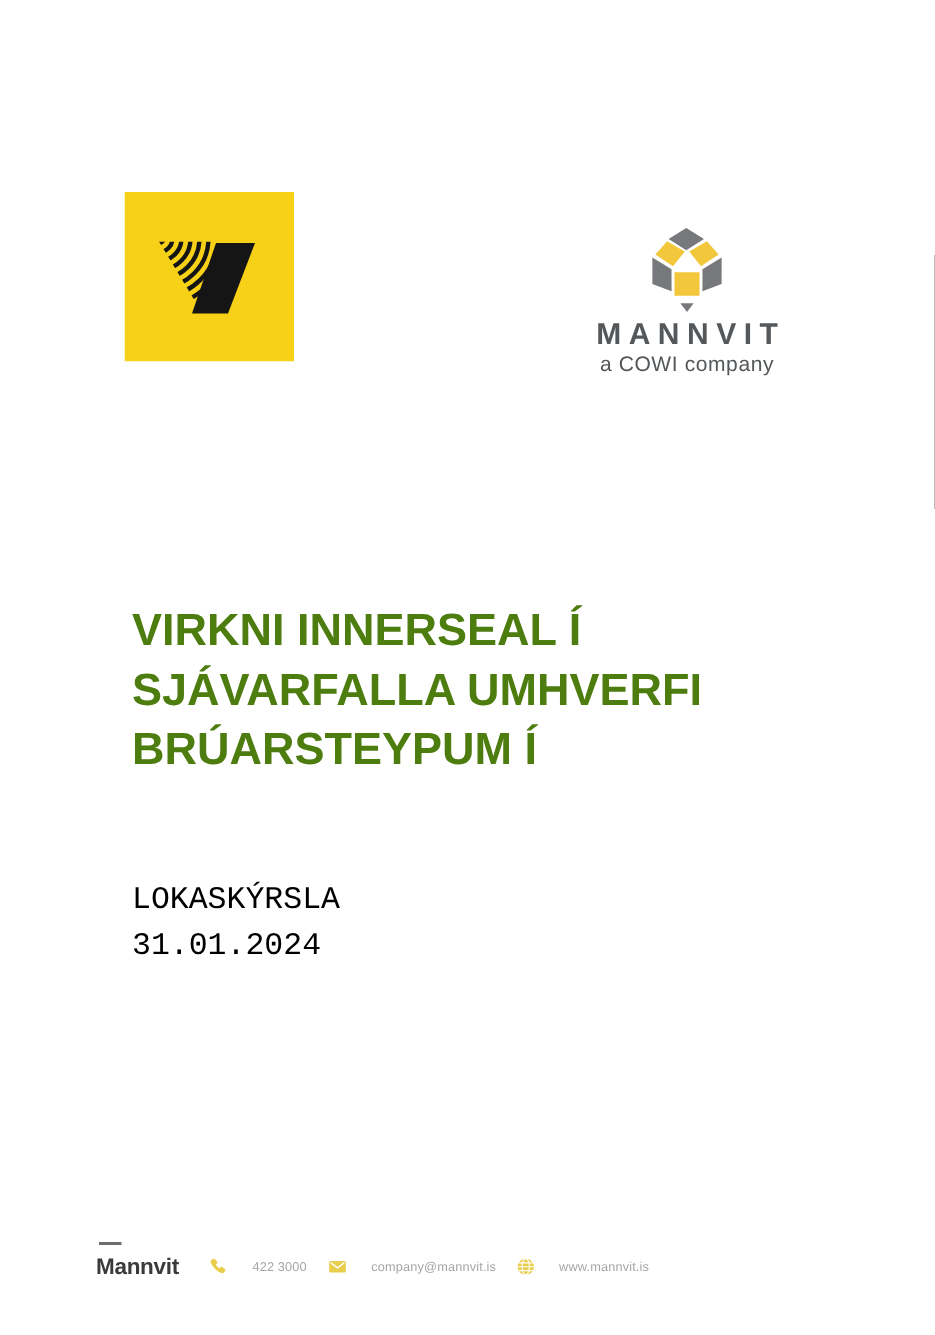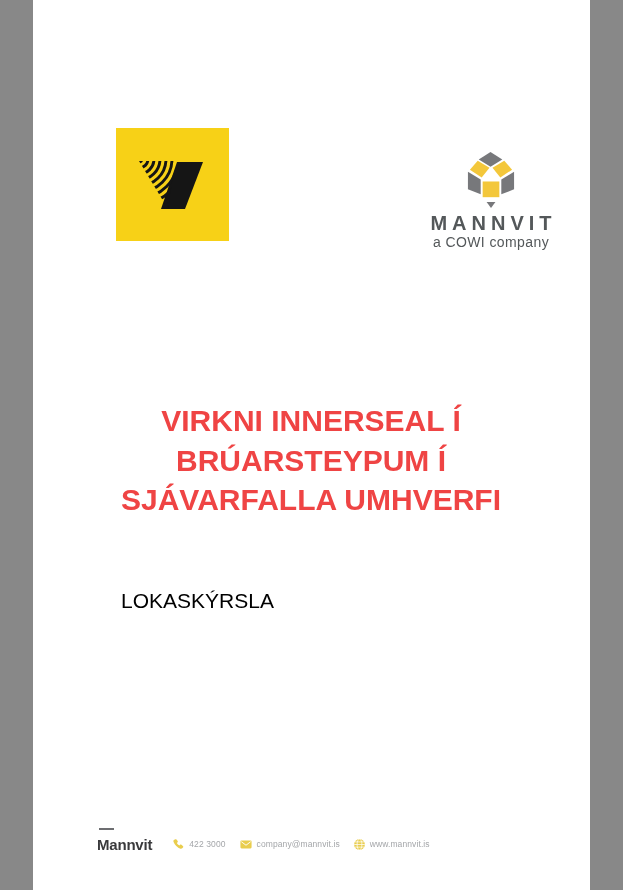--- a/index.html
+++ b/index.html
@@ -1,48 +1,48 @@
 <!DOCTYPE html>
 <html style="--veg-yellow: #F7D117; --veg-mark: #151515; --mv-gray: #54585A; --facet-yellow: #F3C73B; --facet-gray: #77787B; --footer-icon-yellow: #E9CD4D; --footer-text-gray: #A4A6A9; --brand-dark: #3A3A3C;"><head>
 <meta charset="utf-8">
 <style>
   html,body{margin:0;padding:0;background:#888;}
   .page{
-    position:relative;width:557px;height:890px;background:#ffffff;
+    position:relative;width:623px;height:890px;background:#ffffff;
     font-family:"Liberation Sans",sans-serif;overflow:hidden;margin:0 auto;
   }
   
   .veg-logo{position:absolute;left:83px;top:128px;width:113px;height:113px;}
   
   .mv-logo{position:absolute;left:390px;top:151px;width:136px;text-align:center;}
   .mv-cube{display:block;margin:0 auto;}
   .mv-wordmark{
     margin-top:1px;font-size:20px;font-weight:600;color:var(--mv-gray,#54585A);
     letter-spacing:5px;text-indent:5px;line-height:24px;white-space:nowrap;
   }
   .mv-tagline{
     margin-top:2px;font-size:14px;color:var(--mv-gray,#54585A);
     letter-spacing:.4px;line-height:11px;
   }
   
   .title{
     position:absolute;left:88px;top:401px;font-size:30px;font-weight:bold;
-    color:#ef4444;line-height:39.5px;white-space:nowrap;text-align:center;
+    color:#4d7c0f;line-height:39.5px;white-space:nowrap;
   }
   .subtitle{
     position:absolute;left:88px;top:585px;font-size:21px;color:#000;
-    line-height:31px;white-space:nowrap;
+    line-height:31px;white-space:nowrap;font-family:Liberation Mono, monospace;
   }
   
   .footer{position:absolute;left:64px;top:828px;display:flex;align-items:flex-end;gap:20px;}
   .brand{display:flex;flex-direction:column;}
   .brand-dash{width:15px;height:2px;background:#6D6E71;margin:0 0 7px 2px;}
   .brand-name{font-size:15px;font-weight:bold;color:var(--brand-dark,#3A3A3C);letter-spacing:-.2px;line-height:15px;}
   .contacts{display:flex;align-items:flex-end;gap:13px;margin-bottom:1px;}
-  .contact{display:flex;align-items:flex-start;gap:4px;}
+  .contact{display:flex;align-items:flex-start;gap:16px;}
   .contact svg{display:block;}
   .contact span{font-size:8.5px;color:var(--footer-text-gray,#A4A6A9);letter-spacing:.1px;line-height:13px;}
 </style>
 </head>
 <body>
 
 <div class="page">
 
   <div class="veg-logo">
     <svg width="113" height="113" viewBox="0 0 113 113">
@@ -77,26 +77,27 @@
       <polygon points="51,21 38,29 38,44 51,39" fill="var(--facet-gray,#77787B)"></polygon>
       <polygon points="19,31 36,31 36,47 19,47" fill="var(--facet-yellow,#F3C73B)"></polygon>
       <polygon points="23,52 32,52 27.5,58" fill="var(--facet-gray,#77787B)"></polygon>
     </svg>
     <div class="mv-wordmark">MANNVIT</div>
     <div class="mv-tagline">a COWI company</div>
   </div>
 
   <div class="title">
     <div>VIRKNI INNERSEAL Í</div>
+    <div>SJÁVARFALLA UMHVERFI</div>
     <div>BRÚARSTEYPUM Í</div>
-    <div>SJÁVARFALLA UMHVERFI</div>
   </div>
 
   <div class="subtitle">
     <div>LOKASKÝRSLA</div>
+    <div>31.01.2024</div>
   </div>
 
   <div class="footer">
     <div class="brand">
       <div class="brand-dash"></div>
       <div class="brand-name">Mannvit</div>
     </div>
     <div class="contacts">
 
       <div class="contact">

